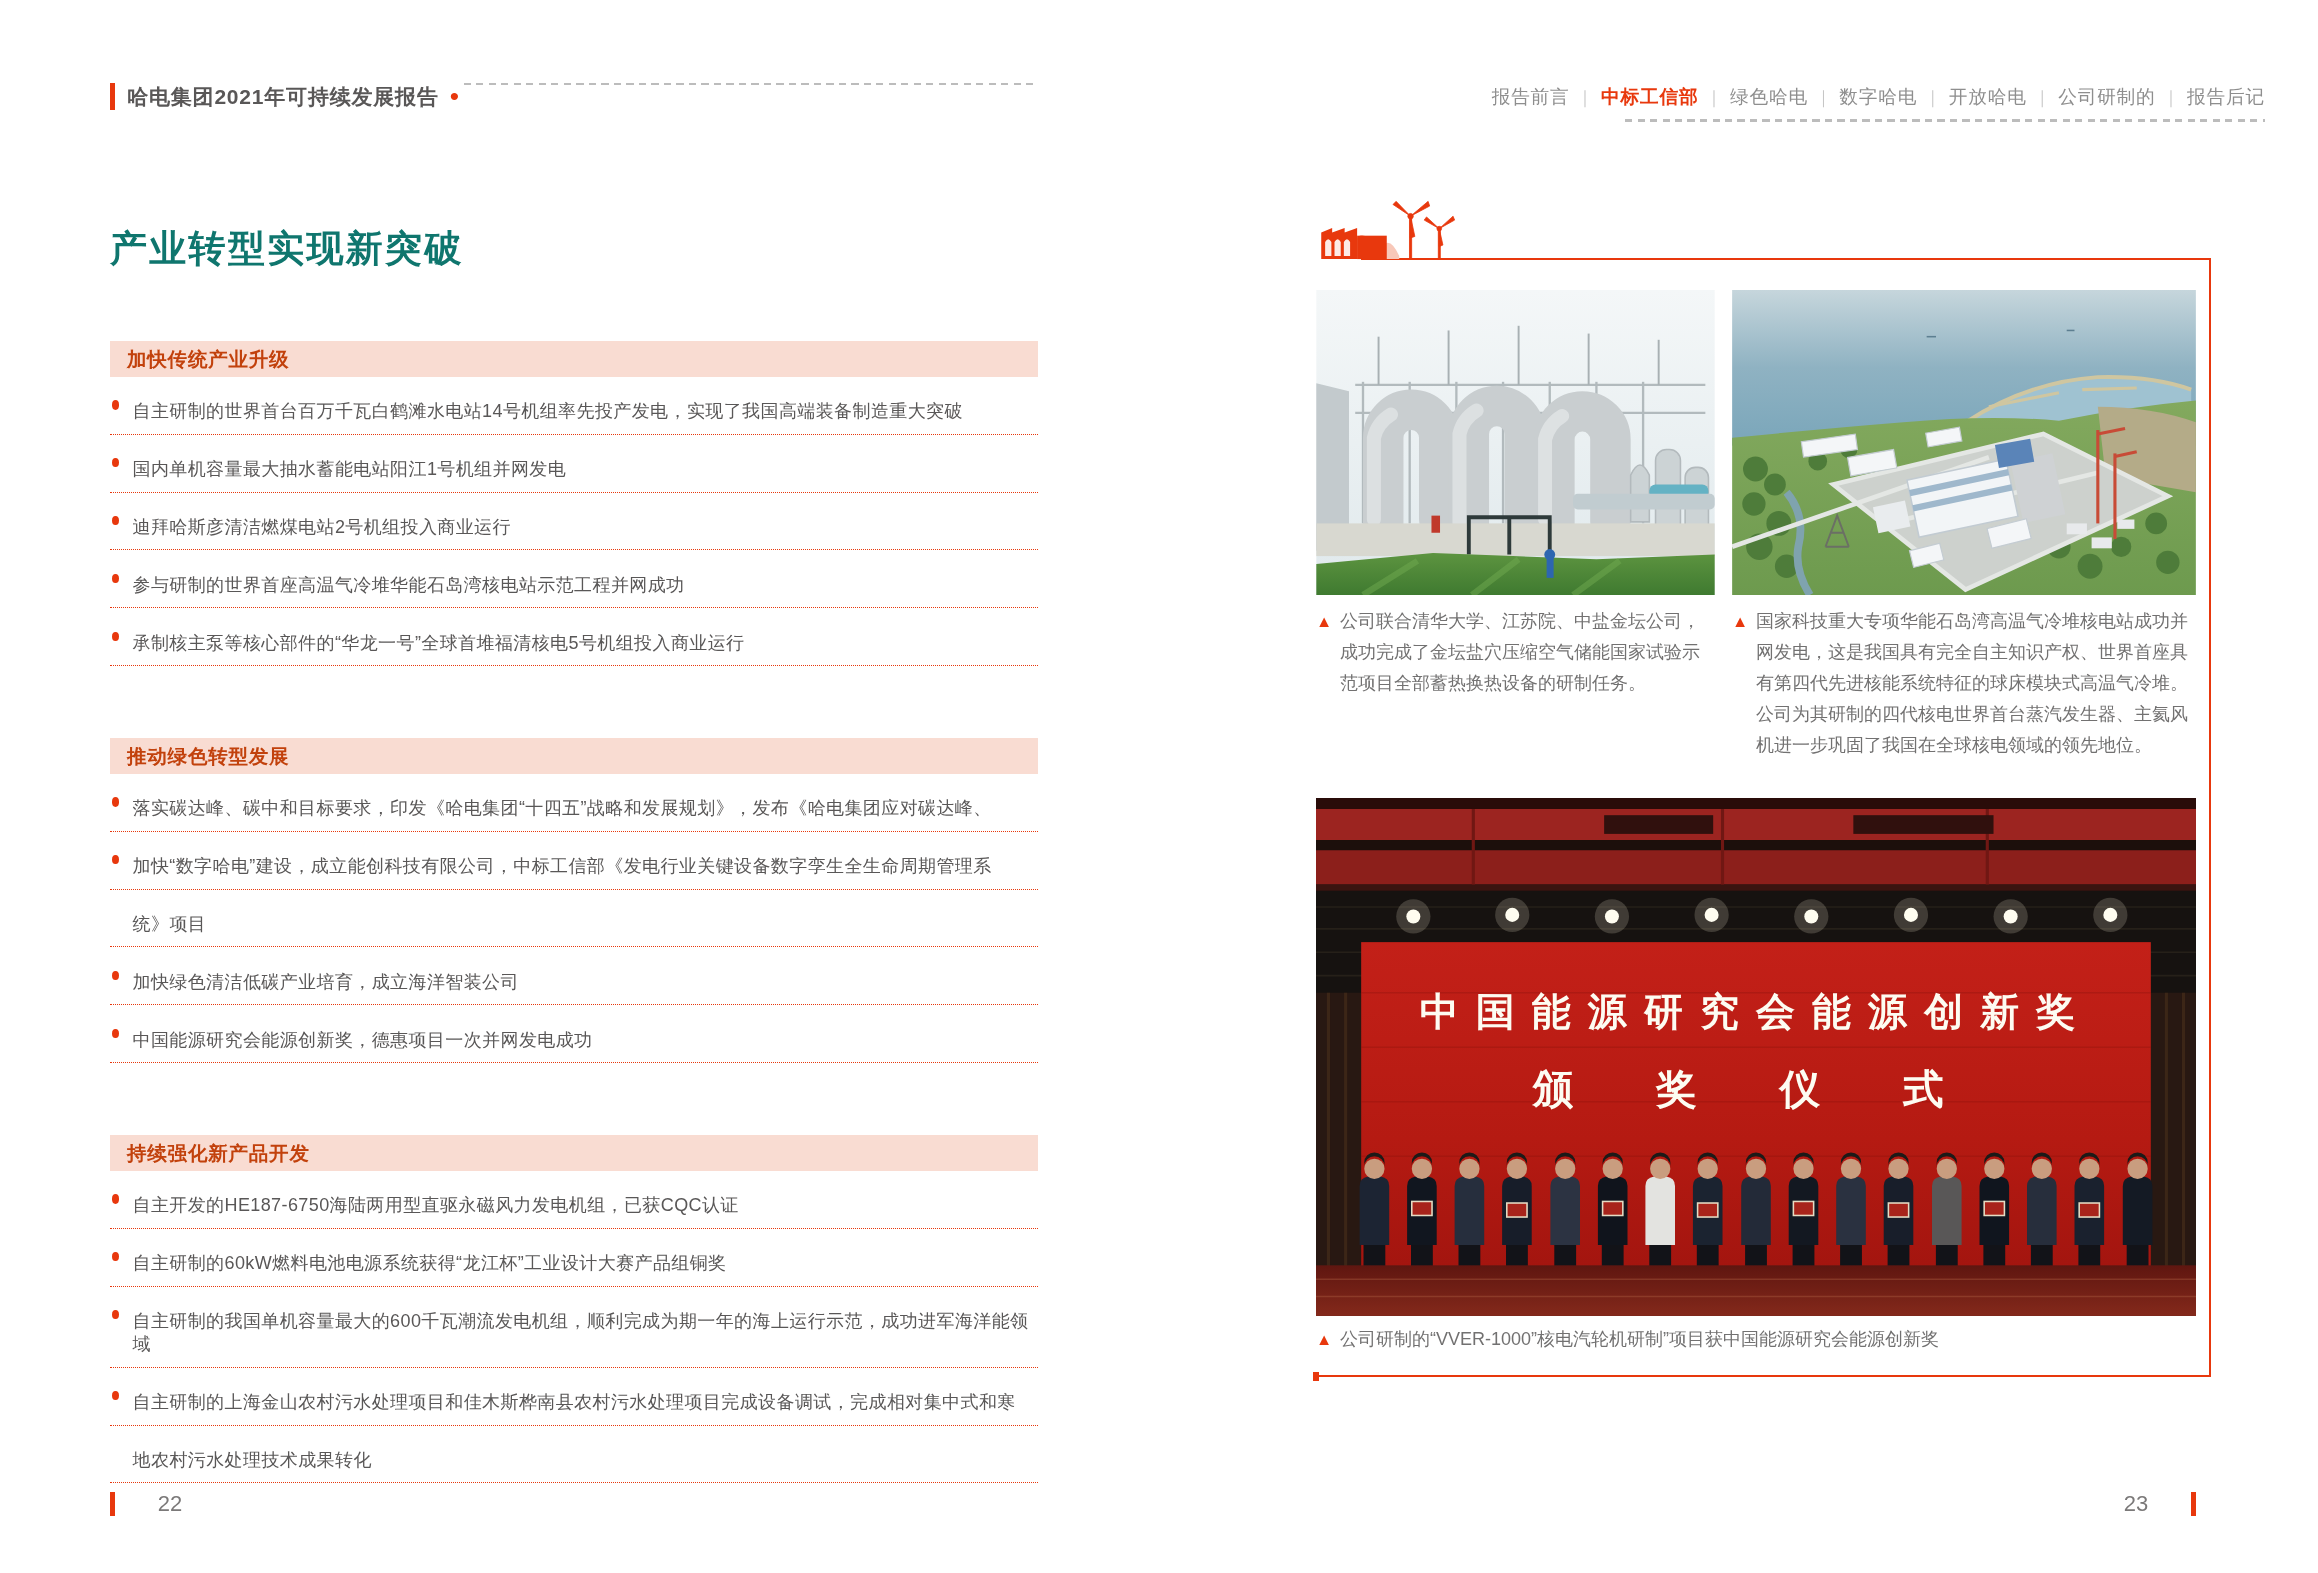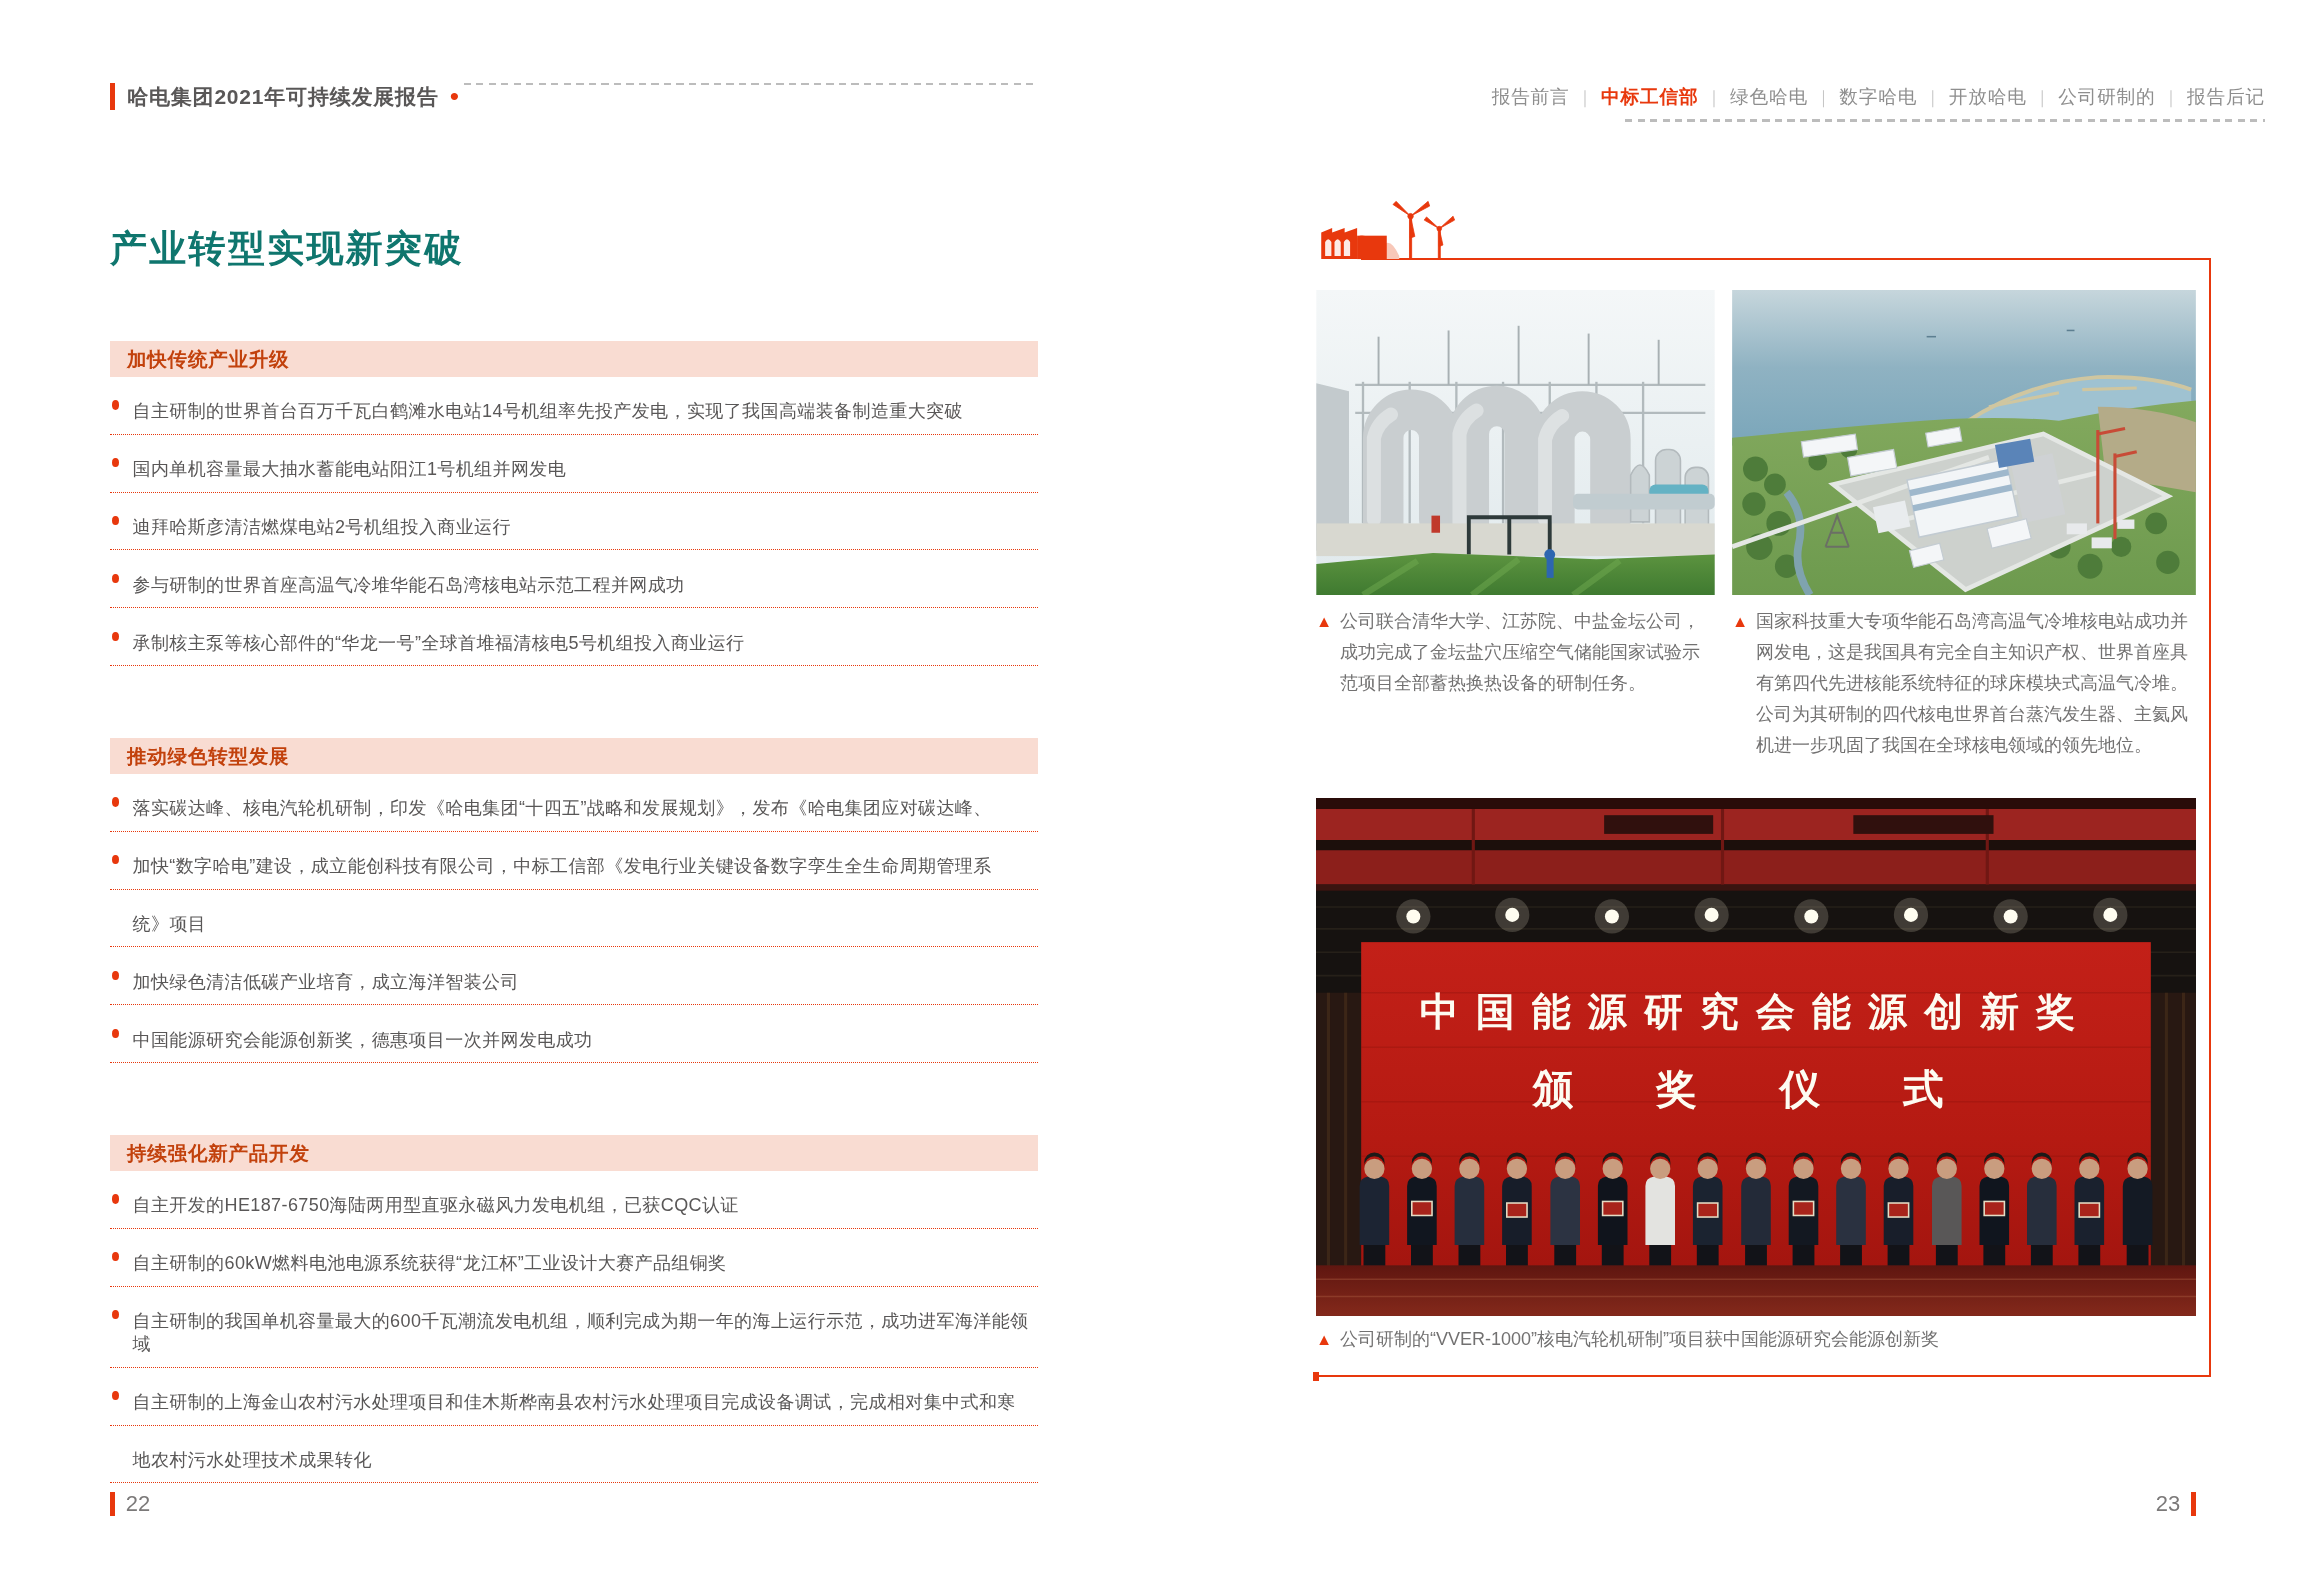--- a/index.html
+++ b/index.html
@@ -44,21 +44,21 @@
   .ph1{left:1316px;top:290px;}
   .ph2{left:1732px;top:290px;}
   .ph3{left:1316px;top:798px;}
   .cap{display:flex;align-items:flex-start;font-size:18px;line-height:31px;color:#727171;}
   .cap .tri{color:#E8380D;font-size:16.4px;line-height:31px;margin-right:7.8px;flex:0 0 auto;}
   .cap1{left:1316px;top:606px;width:402px;}
   .cap2{left:1732px;top:606px;width:467px;}
   .cap3{left:1316px;top:1324px;width:888px;}
 
   
-  .foot{display:flex;align-items:center;}
+  .foot{display:flex;align-items:center;gap:32px;}
   .foot-left{left:110px;top:1491px;}
   .foot-right{left:2095px;top:1491px;width:101px;justify-content:flex-end;}
   .foot .pagenum{font-size:22px;color:#7b7979;margin:0 11px;}
   .foot .fbar{width:4.7px;height:23.4px;background:#E8380D;}
 </style>
 </head>
 <body>
 
 <div class="abs hdr-left">
   <div class="redbar"></div>
@@ -111,21 +111,21 @@
     <div class="line">
         <span class="dot"></span>
         <span class="txt">承制核主泵等核心部件的“华龙一号”全球首堆福清核电5号机组投入商业运行</span>
       </div>
   </div>
 
   <div class="sec gap">
     <div class="sec-banner">推动绿色转型发展</div>
     <div class="line">
         <span class="dot"></span>
-        <span class="txt">落实碳达峰、核电汽轮机研制，印发《哈电集团“十四五”战略和发展规划》，发布《哈电集团应对碳达峰、</span>
+        <span class="txt">落实碳达峰、碳中和目标要求，印发《哈电集团“十四五”战略和发展规划》，发布《哈电集团应对碳达峰、</span>
       </div>
     <div class="line">
         <span class="dot"></span>
         <span class="txt">加快“数字哈电”建设，成立能创科技有限公司，中标工信部《发电行业关键设备数字孪生全生命周期管理系</span>
       </div>
     <div class="line nb">
         <span class="txt">统》项目</span>
       </div>
     <div class="line">
         <span class="dot"></span>

